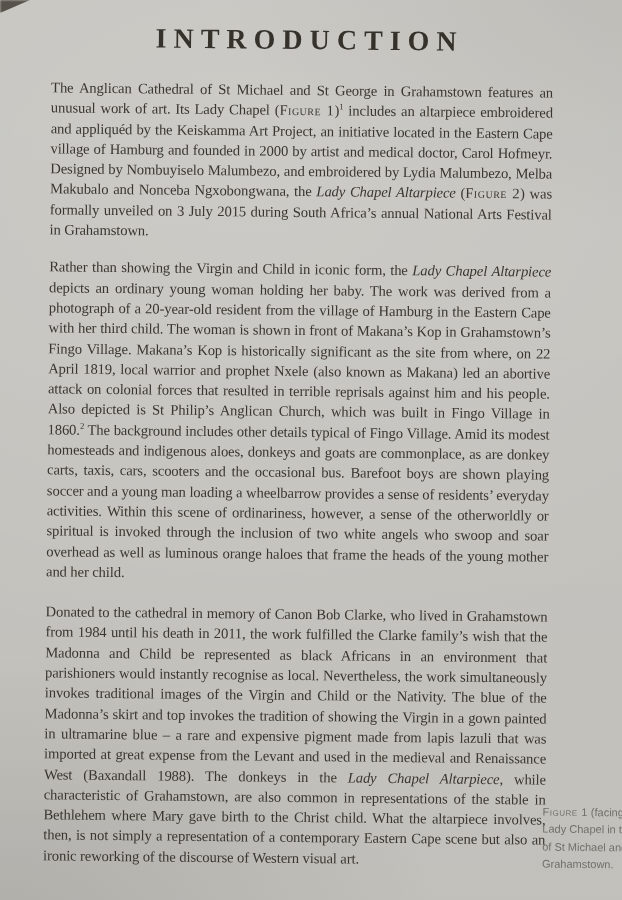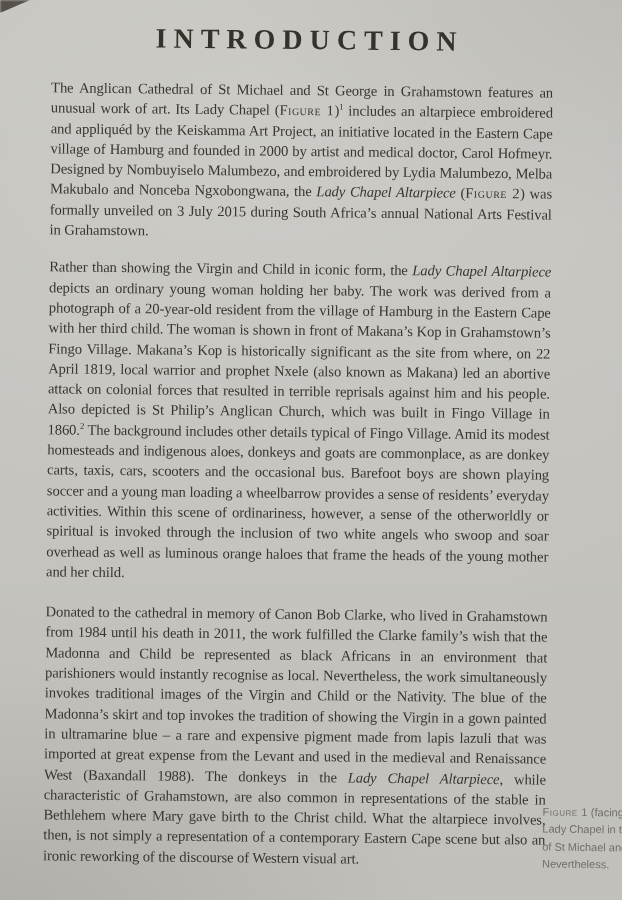--- a/index.html
+++ b/index.html
@@ -70,16 +70,16 @@
     <h1 class="title">INTRODUCTION</h1>
     <div class="article" id="article">
         <p><span>The Anglican Cathedral of St Michael and St George in Grahamstown features an unusual work of art. Its Lady Chapel (</span><span class="sc">Figure 1</span><span>)</span><span class="sup">1</span><span> includes an altarpiece embroidered and appliquéd by the Keiskamma Art Project, an initiative located in the Eastern Cape village of Hamburg and founded in 2000 by artist and medical doctor, Carol Hofmeyr. Designed by Nombuyiselo Malumbezo, and embroidered by Lydia Malumbezo, Melba Makubalo and Nonceba Ngxobongwana, the </span><span class="it">Lady Chapel Altarpiece</span><span> (</span><span class="sc">Figure 2</span><span>) was formally unveiled on 3 July 2015 during South Africa’s annual National Arts Festival in Grahamstown.</span></p>
         <p><span>Rather than showing the Virgin and Child in iconic form, the </span><span class="it">Lady Chapel Altarpiece</span><span> depicts an ordinary young woman holding her baby. The work was derived from a photograph of a 20-year-old resident from the village of Hamburg in the Eastern Cape with her third child. The woman is shown in front of Makana’s Kop in Grahamstown’s Fingo Village. Makana’s Kop is historically significant as the site from where, on 22 April 1819, local warrior and prophet Nxele (also known as Makana) led an abortive attack on colonial forces that resulted in terrible reprisals against him and his people. Also depicted is St Philip’s Anglican Church, which was built in Fingo Village in 1860.</span><span class="sup">2</span><span> The background includes other details typical of Fingo Village. Amid its modest homesteads and indigenous aloes, donkeys and goats are commonplace, as are donkey carts, taxis, cars, scooters and the occasional bus. Barefoot boys are shown playing soccer and a young man loading a wheelbarrow provides a sense of residents’ everyday activities. Within this scene of ordinariness, however, a sense of the otherworldly or spiritual is invoked through the inclusion of two white angels who swoop and soar overhead as well as luminous orange haloes that frame the heads of the young mother and her child.</span></p>
         <p><span>Donated to the cathedral in memory of Canon Bob Clarke, who lived in Grahamstown from 1984 until his death in 2011, the work fulfilled the Clarke family’s wish that the Madonna and Child be represented as black Africans in an environment that parishioners would instantly recognise as local. Nevertheless, the work simultaneously invokes traditional images of the Virgin and Child or the Nativity. The blue of the Madonna’s skirt and top invokes the tradition of showing the Virgin in a gown painted in ultramarine blue – a rare and expensive pigment made from lapis lazuli that was imported at great expense from the Levant and used in the medieval and Renaissance West (Baxandall 1988). The donkeys in the </span><span class="it">Lady Chapel Altarpiece</span><span>, while characteristic of Grahamstown, are also common in representations of the stable in Bethlehem where Mary gave birth to the Christ child. What the altarpiece involves, then, is not simply a representation of a contemporary Eastern Cape scene but also an ironic reworking of the discourse of Western visual art.</span></p>
       </div>
     <aside class="caption" id="caption">
         <span class="cap-line"><span class="sc">Figure 1</span><span> (facing</span></span>
         <span class="cap-line"><span>Lady Chapel in the</span></span>
         <span class="cap-line"><span>of St Michael and</span></span>
-        <span class="cap-line"><span>Nevertheless.</span></span>
+        <span class="cap-line"><span>Grahamstown.</span></span>
       </aside>
   </div>
 </div>
 
 </body></html>

